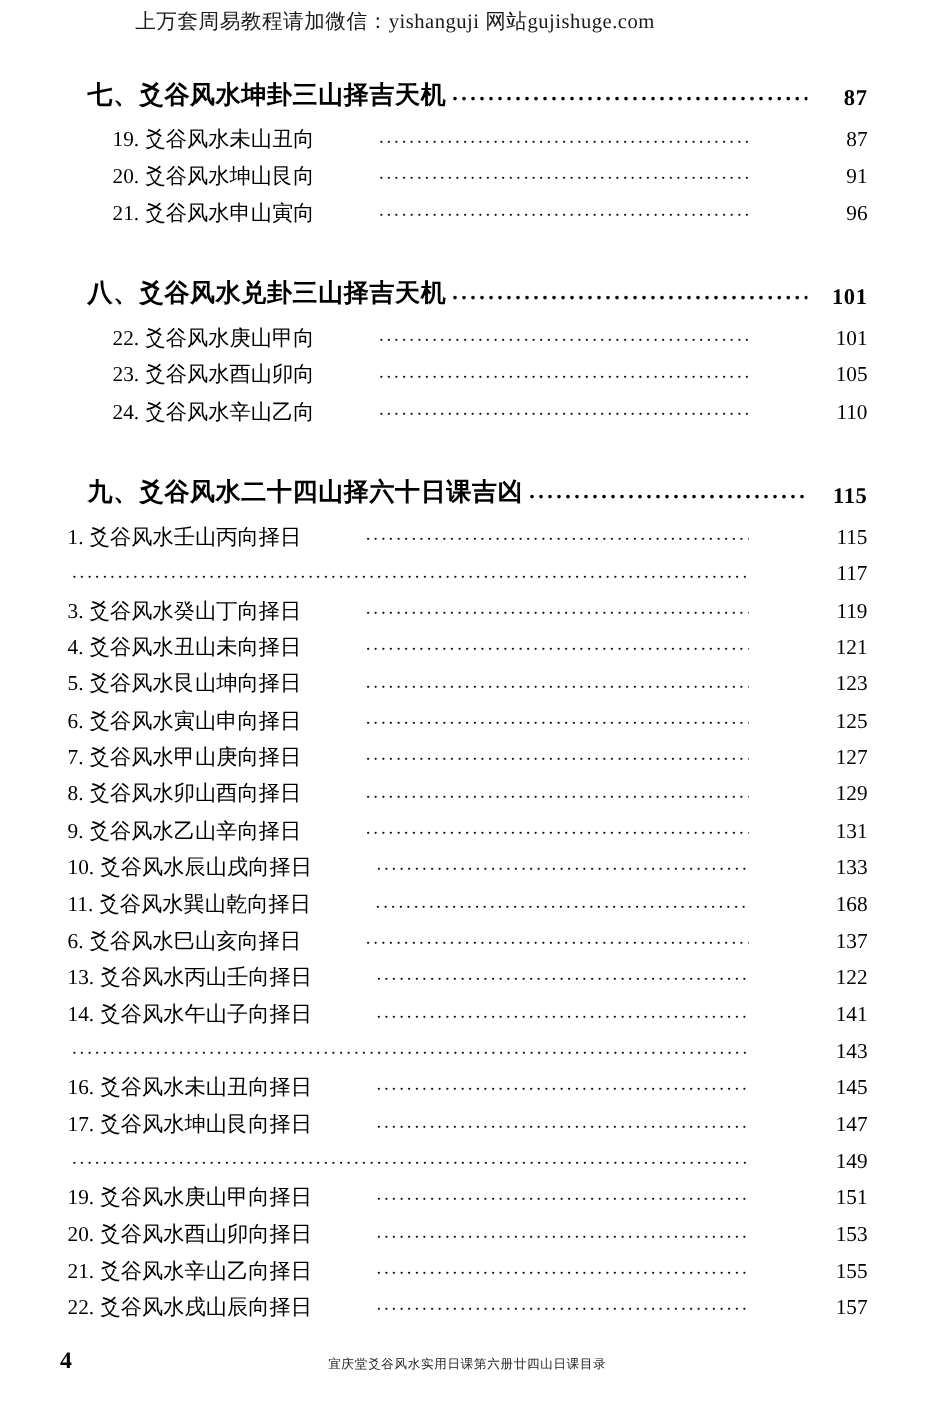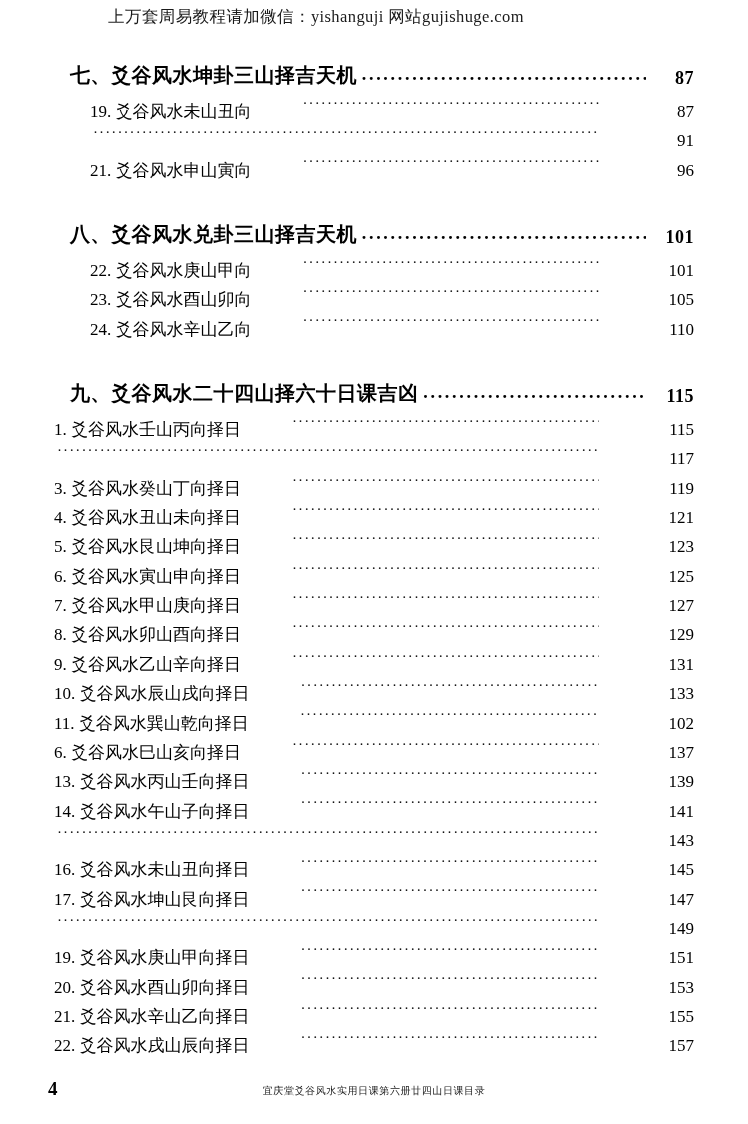--- a/index.html
+++ b/index.html
@@ -80,20 +80,21 @@
   .section .pg {
     width: 44px;
     text-align: right;
     white-space: nowrap;
     font-weight: bold;
     font-size: 18px;
   }
 
   .entry {
     display: flex;
+    align-items: flex-end;
     font-size: 17px;
     line-height: 1.55;
     margin: 3px 0;
     gap: 48px;
   }
   .entry.indent {
     padding-left: 36px;
   }
   .entry .e-title {
     white-space: nowrap;
@@ -162,20 +163,21 @@
         <span class="sec-title">七、爻谷风水坤卦三山择吉天机</span>
         <span class="leader"></span>
         <span class="pg">87</span>
       </div>
       <div class="entry indent">
         <span class="e-title">19. 爻谷风水未山丑向</span>
         <span class="leader"></span>
         <span class="pg">87</span>
       </div>
       <div class="entry indent">
+        <span class="e-title">20. 爻谷风水坤山艮向</span>
         <span class="leader"></span>
         <span class="pg">91</span>
       </div>
       <div class="entry indent">
         <span class="e-title">21. 爻谷风水申山寅向</span>
         <span class="leader"></span>
         <span class="pg">96</span>
       </div>
       <div class="gap-small"></div>
       <div class="section">
@@ -249,31 +251,31 @@
         <span class="pg">131</span>
       </div>
       <div class="entry">
         <span class="e-title">10. 爻谷风水辰山戌向择日</span>
         <span class="leader"></span>
         <span class="pg">133</span>
       </div>
       <div class="entry">
         <span class="e-title">11. 爻谷风水巽山乾向择日</span>
         <span class="leader"></span>
-        <span class="pg">102</span>
+        <span class="pg">168</span>
       </div>
       <div class="entry">
         <span class="e-title">6. 爻谷风水巳山亥向择日</span>
         <span class="leader"></span>
         <span class="pg">137</span>
       </div>
       <div class="entry">
         <span class="e-title">13. 爻谷风水丙山壬向择日</span>
         <span class="leader"></span>
-        <span class="pg">139</span>
+        <span class="pg">122</span>
       </div>
       <div class="entry">
         <span class="e-title">14. 爻谷风水午山子向择日</span>
         <span class="leader"></span>
         <span class="pg">141</span>
       </div>
       <div class="entry">
         <span class="leader"></span>
         <span class="pg">143</span>
       </div>

